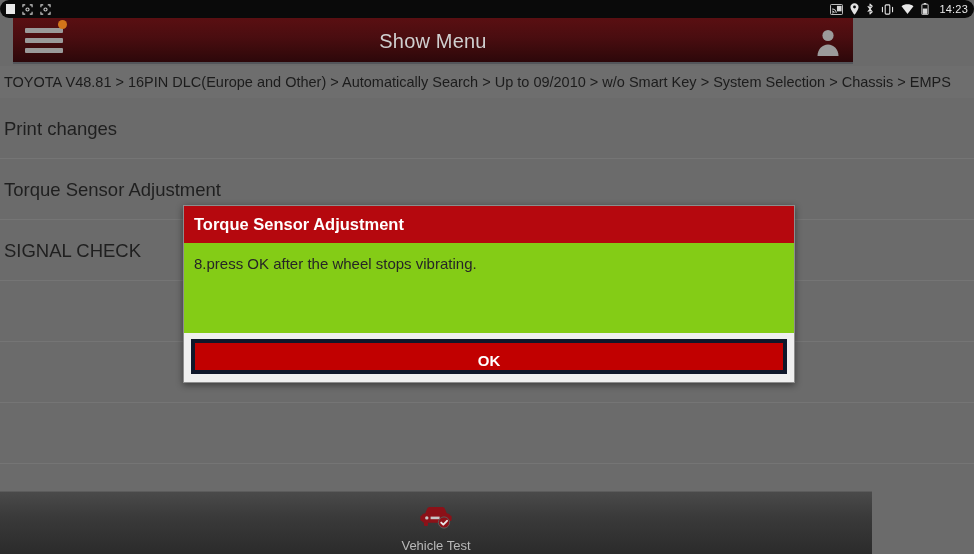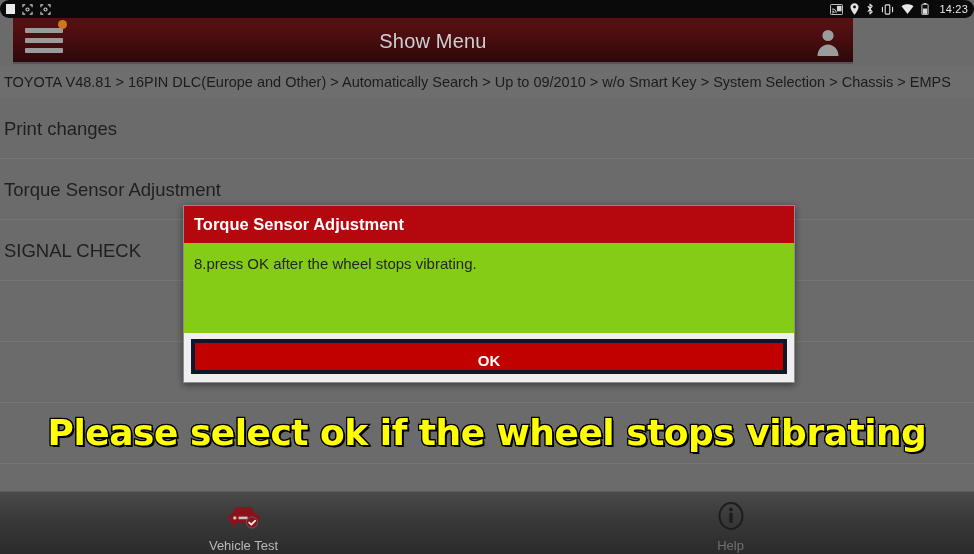--- a/index.html
+++ b/index.html
@@ -173,21 +173,21 @@
     pointer-events: none;
   }
   .caption-inner {
     display: inline-block;
   }
 
   
   .bottombar {
     position: absolute;
     left: 0; bottom: 0;
-    width: 974px;
+    width: 872px;
     height: 62px;
     background: linear-gradient(180deg, #4a4a4a 0%, #3a3a3a 40%, #2b2b2b 100%);
     border-top: 1px solid #5c5c5c;
     display: flex;
     z-index: 26;
     margin-top: 23px;
   }
   .bb-item {
     flex: 1;
     display: flex;
@@ -359,23 +359,20 @@
     <div class="menu-row">
       <span>SIGNAL CHECK</span>
     </div>
     <div class="menu-row blank"></div>
     <div class="menu-row blank"></div>
     <div class="menu-row blank"></div>
   </div>
 
   <div class="scrim"></div>
 
-  <div class="caption">
-    <span class="caption-inner">Please select ok if the wheel stops vibrating</span>
-  </div>
 
   <div class="dialog">
     <div class="dlg-title">Torque Sensor Adjustment</div>
     <div class="dlg-body">8.press OK after the wheel stops vibrating.</div>
     <div class="dlg-footer">
       <div class="ok-btn">OK</div>
     </div>
   </div>
 
   <div class="bottombar">
@@ -389,25 +386,15 @@
           <rect x="8" y="21" width="4" height="4" rx="1" fill="#8c1118"></rect>
           <rect x="28" y="21" width="4" height="4" rx="1" fill="#8c1118"></rect>
           <circle cx="10.8" cy="16.9" r="1.7" fill="#c6c6c6"></circle>
           <rect x="14.6" y="15.6" width="9" height="2.6" fill="#c6c6c6"></rect>
           <circle cx="28" cy="21.5" r="5.6" fill="#8c1118" stroke="#5c5c5c" stroke-width="1"></circle>
           <path d="M25.2 21.6l2.1 2.1 3.7-3.9" fill="none" stroke="#e8e8e8" stroke-width="1.9" stroke-linecap="round" stroke-linejoin="round"></path>
         </svg>
       </span>
       <span class="bb-label">Vehicle Test</span>
     </div>
-    <div class="bb-item">
-      <span>
-        <svg width="34" height="30" viewBox="0 0 34 30">
-          <ellipse cx="17" cy="15" rx="11.5" ry="13" fill="none" stroke="#1d1d1d" stroke-width="2"></ellipse>
-          <circle cx="17" cy="8.4" r="1.9" fill="#1d1d1d"></circle>
-          <rect x="15.3" y="11.6" width="3.4" height="10.4" rx="1.5" fill="#1d1d1d"></rect>
-        </svg>
-      </span>
-      <span class="bb-label dim">Help</span>
-    </div>
   </div>
 
 </div>
 
 </body></html>

